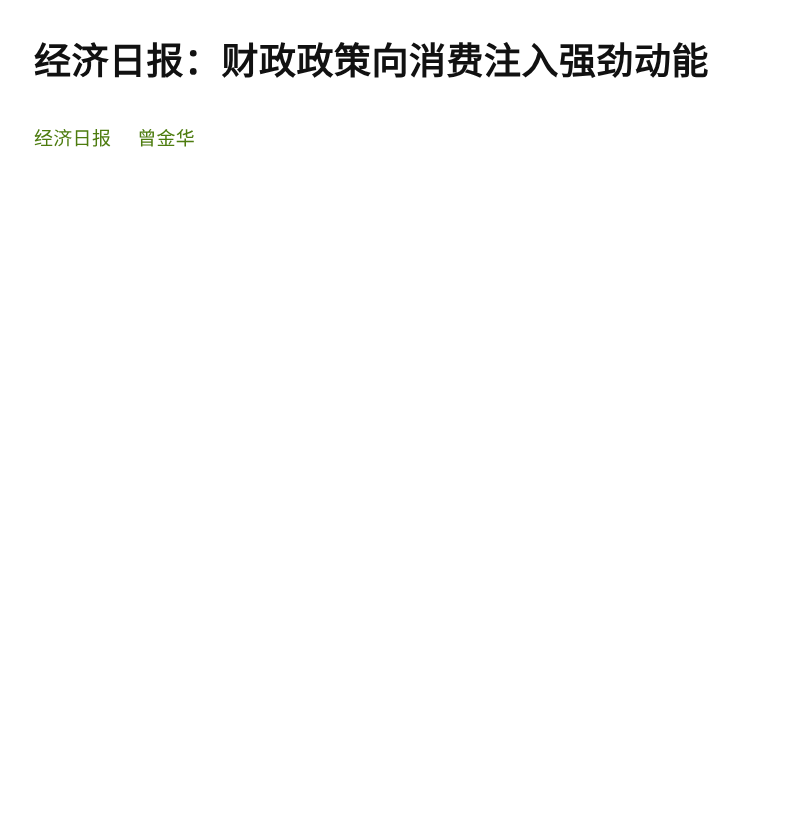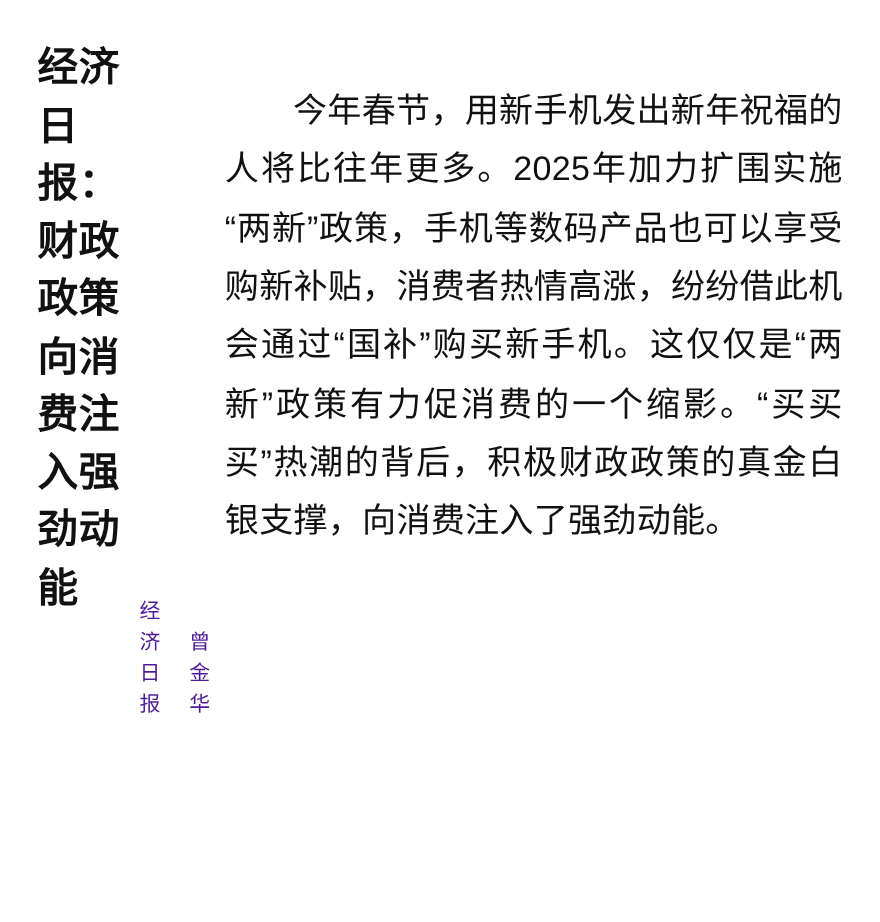--- a/index.html
+++ b/index.html
@@ -15,37 +15,37 @@
     font-family: "Liberation Sans", "DejaVu Sans", sans-serif;
     color: #1a1a1a;
     -webkit-font-smoothing: antialiased;
   }
   .article {
     box-sizing: border-box;
     width: 800px;
     height: 652px;
     padding: 36px 32px 0 34px;
     display: flex;
-    flex-direction: row;
+    flex-direction: column;
   }
   .headline {
     font-size: 37px;
     line-height: 1.42;
     font-weight: 700;
     letter-spacing: 0.5px;
     color: #111111;
     margin: 0;
     padding: 0 4px 0 0;
   }
   .meta {
     margin-top: 34px;
     display: flex;
     align-items: flex-end;
     font-size: 19px;
-    color: #4c1d95;
+    color: #4d7c0f;
     letter-spacing: 0.3px;
     font-family: Liberation Serif, serif;
   }
   .meta .source {
     margin-right: 26px;
   }
   .meta .author {
     margin-right: 13px;
   }
   .meta .timestamp {
@@ -71,17 +71,14 @@
 
 <div class="article">
 
   <h1 class="headline">经济日报：财政政策向消费注入强劲动能</h1>
 
   <div class="meta">
     <span class="source">经济日报</span>
     <span class="author">曾金华</span>
   </div>
 
-  <div class="body-copy">
-    <p>今年春节，用新手机发出新年祝福的人将比往年更多。2025年加力扩围实施“两新”政策，手机等数码产品也可以享受购新补贴，消费者热情高涨，纷纷借此机会通过“国补”购买新手机。这仅仅是“两新”政策有力促消费的一个缩影。“买买买”热潮的背后，积极财政政策的真金白银支撑，向消费注入了强劲动能。</p>
-  </div>
 
 </div>
 
 </body></html>

